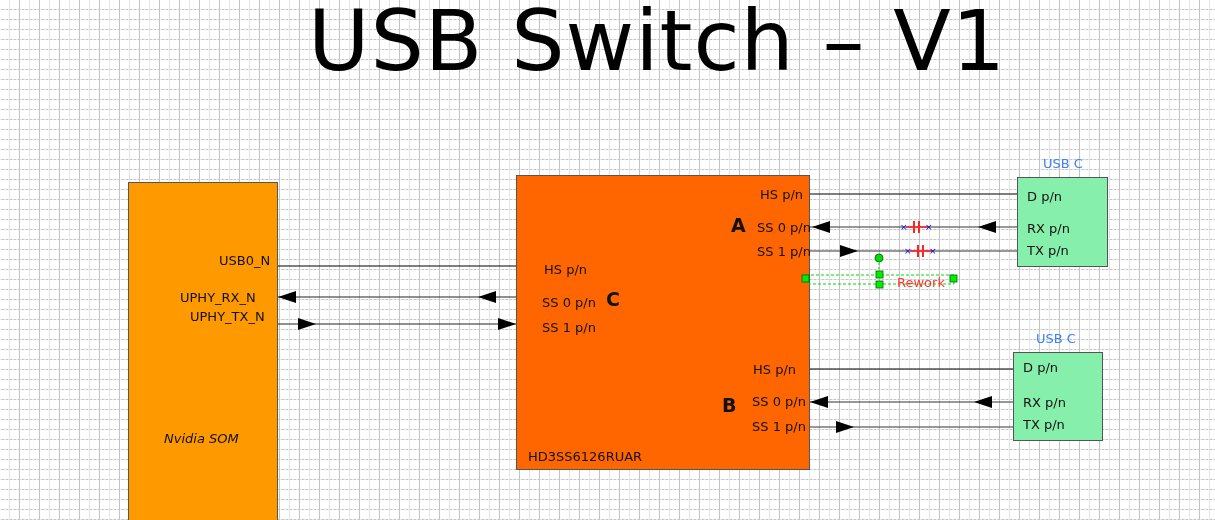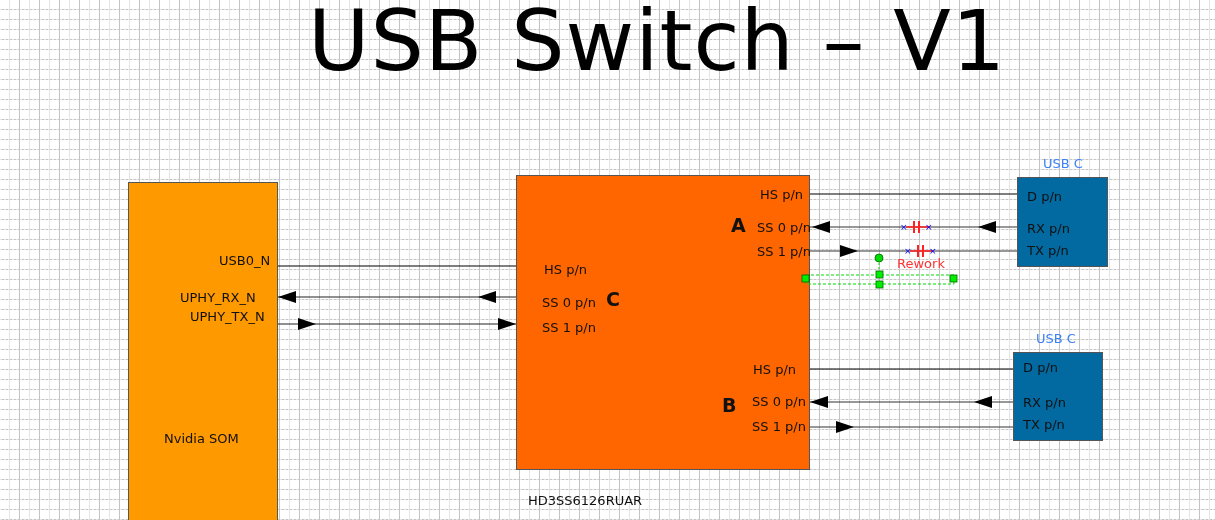--- a/index.html
+++ b/index.html
@@ -20,59 +20,59 @@
     pointer-events: none;
   }
   .title {
     position: absolute; left: 308px; top: -8px; width: 700px;
     font-size: 84px; color: #000; letter-spacing: 1px; white-space: nowrap;
     font-family: "DejaVu Sans", sans-serif; font-weight: normal;
   }
   .block { position: absolute; box-sizing: border-box; border: 1px solid #555; }
   .som { left: 128px; top: 182px; width: 150px; height: 356px; background: #ff9900; }
   .chip { left: 516px; top: 175px; width: 294px; height: 295px; background: #ff6600; }
-  .usbc { background: #0369a1; padding-left: 12px; }
+  .usbc { background: #86efac; padding-left: 12px; }
   .usbc1 { left: 1017px; top: 177px; width: 91px; height: 90px; }
   .usbc2 { left: 1013px; top: 352px; width: 90px; height: 89px; }
   .lbl { position: absolute; font-size: 13px; color: #111; white-space: nowrap; }
   .big { position: absolute; font-size: 19px; font-weight: bold; color: #111; }
   .usbc-title { position: absolute; font-size: 13px; color: #3b82f6; }
   svg.wires { position: absolute; left: 0; top: 0; }
   .rework { position: absolute; font-size: 13px; color: #ff3333; }
 </style>
 </head>
 <body>
 
 <div class="title">USB Switch – V1</div>
 
 <div class="block som">
   <span class="lbl" style="left:90px;top:70px;">USB0_N</span>
   <span class="lbl" style="left:51px;top:107px;">UPHY_RX_N</span>
   <span class="lbl" style="left:61px;top:126px;">UPHY_TX_N</span>
-  <span class="lbl" style="left:35px;top:248px;font-size:13px;">Nvidia SOM</span>
+  <span class="lbl" style="left:35px;top:248px;font-size:13px;font-style:italic;">Nvidia SOM</span>
 </div>
 
 <div class="block chip">
 
   <span class="lbl" style="left:27px;top:86px;">HS  p/n</span>
   <span class="lbl" style="left:25px;top:119px;">SS 0 p/n</span>
   <span class="lbl" style="left:25px;top:144px;">SS 1 p/n</span>
   <span class="big" style="left:89px;top:112px;">C</span>
 
   <span class="lbl" style="left:243px;top:11px;">HS  p/n</span>
   <span class="lbl" style="left:240px;top:44px;">SS 0 p/n</span>
   <span class="lbl" style="left:240px;top:68px;">SS 1 p/n</span>
   <span class="big" style="left:214px;top:38px;">A</span>
 
   <span class="lbl" style="left:236px;top:186px;">HS  p/n</span>
   <span class="lbl" style="left:235px;top:218px;">SS 0 p/n</span>
   <span class="lbl" style="left:235px;top:243px;">SS 1 p/n</span>
   <span class="big" style="left:205px;top:218px;">B</span>
 
-  <span class="lbl" style="left:11px;top:273px;font-size:13px;margin-top:44px;">HD3SS6126RUAR</span>
+  <span class="lbl" style="left:11px;top:273px;font-size:13px;">HD3SS6126RUAR</span>
 </div>
 
 <span class="usbc-title" style="left:1043px;top:156px;">USB C</span>
 <div class="block usbc usbc1">
   <span class="lbl" style="left:9px;top:11px;">D p/n</span>
   <span class="lbl" style="left:9px;top:43px;">RX p/n</span>
   <span class="lbl" style="left:9px;top:65px;">TX p/n</span>
 </div>
 
 <span class="usbc-title" style="left:1036px;top:331px;">USB C</span>
@@ -130,13 +130,13 @@
   </g>
 
   <line x1="810" y1="369" x2="1013" y2="369" stroke="#000" stroke-width="1.2"></line>
   <line x1="810" y1="402" x2="1013" y2="402" stroke="#333" stroke-width="1.2"></line>
   <path d="M810,402 L828,396 L828,408 z" fill="#000"></path>
   <path d="M974,402 L992,396 L992,408 z" fill="#000"></path>
   <line x1="810" y1="427" x2="1013" y2="427" stroke="#333" stroke-width="1.2"></line>
   <path d="M854,427 L836,421 L836,433 z" fill="#000"></path>
 </svg>
 
-<span class="rework" style="left:897px;top:256px;">Rework</span>
+<span class="rework" style="left:897px;top:275px;">Rework</span>
 
 </body></html>

